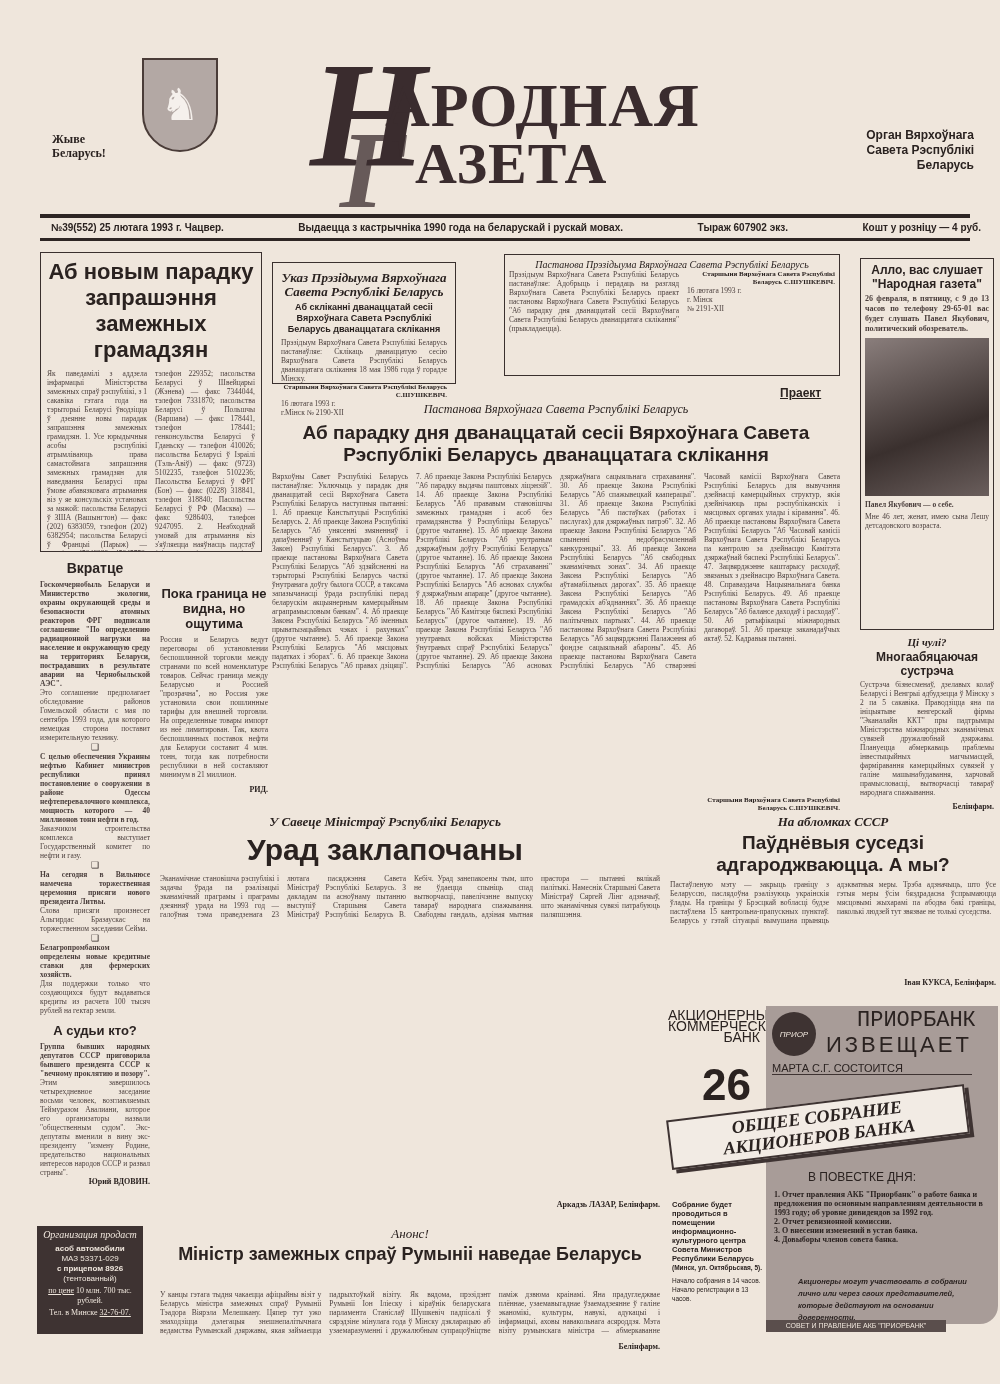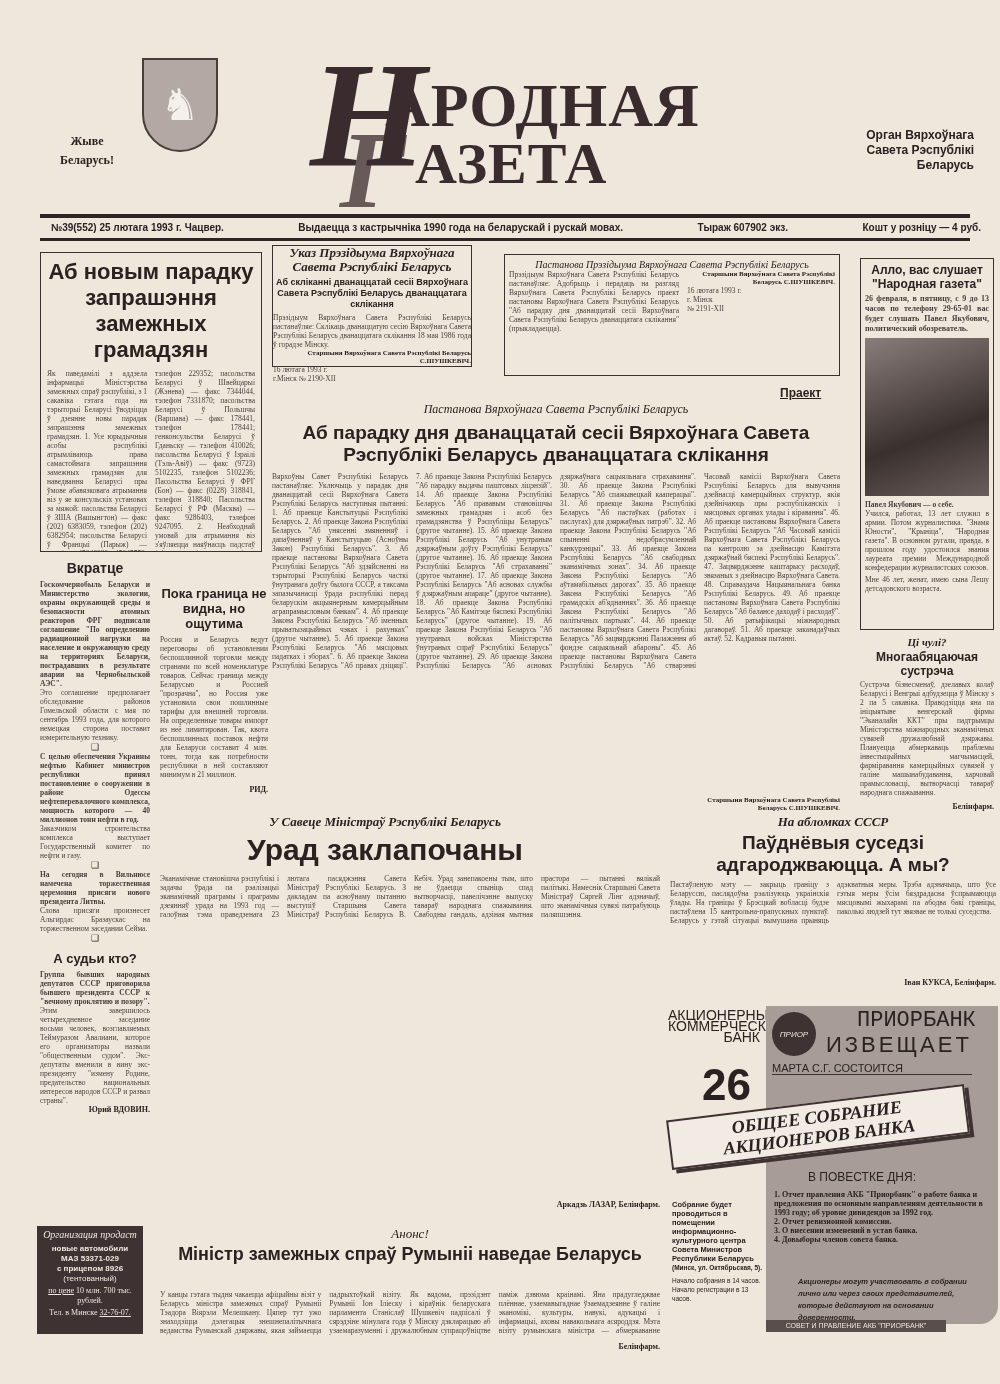--- a/index.html
+++ b/index.html
@@ -1,18 +1,18 @@
 <!DOCTYPE html>
 <html><head>
 <meta charset="utf-8">
 <style>
   * { box-sizing: border-box; margin: 0; padding: 0; }
   body { width: 1000px; height: 1384px; background: #efe6dc; color: #2a2220; font-family: "Liberation Serif", serif; position: relative; overflow: hidden; }
   .abs { position: absolute; }
-  .masthead-left { left: 52px; top: 132px; font-size: 12px; line-height: 19px; font-weight: bold; text-align: center; }
+  .masthead-left { left: 52px; top: 132px; font-size: 12px; line-height: 14px; font-weight: bold; }
   .crest { left: 142px; top: 58px; width: 76px; height: 94px; background: #b3a8a4; border: 2px solid #4a3c38; border-radius: 0 0 38px 38px; display:flex; align-items:center; justify-content:center; }
   .crest span { font-size: 44px; color: #f5f0ec; }
   .logo { left: 270px; top: 40px; width: 560px; height: 180px; }
   .logo .big1 { position:absolute; left: 40px; top: 0px; font-size: 150px; font-style: italic; font-weight: bold; color:#3a2c2e; font-family: "Liberation Serif", serif; line-height: 150px; }
   .logo .w1 { position:absolute; left: 115px; top: 30px; font-size: 62px; font-weight: bold; color:#3a2c2e; letter-spacing: 1px; font-family: "Liberation Serif", serif; }
   .logo .w2 { position:absolute; left: 145px; top: 90px; font-size: 58px; font-weight: bold; color:#3a2c2e; letter-spacing: 1px; font-family: "Liberation Serif", serif; }
   .masthead-right { right: 26px; top: 128px; font-size: 12px; line-height: 15px; font-weight: bold; text-align: right; font-family: "Liberation Sans", sans-serif; }
   .rule { left: 40px; width: 930px; height: 4px; background: #2e2624; }
   .infobar { top: 222px; left: 40px; width: 930px; font-size: 10px; font-weight: bold; font-family: "Liberation Sans", sans-serif; display:flex; justify-content:space-between;margin-left:11px; }
   .box { border: 1px solid #3a302e; }
@@ -51,21 +51,21 @@
   <span>Кошт у розніцу — 4 руб.</span>
 </div>
 <div class="abs rule" style="top:238px;height:3px;"></div>
 
 <div class="abs box" style="left:40px;top:252px;width:222px;height:300px;padding:6px;overflow:hidden;">
   <div class="sans-head" style="font-size:22px;line-height:26px;margin-bottom:6px;">Аб новым парадку запрашэння замежных грамадзян</div>
   <div class="body-txt cols2" style="height:210px;overflow:hidden;">Як паведамілі з аддзела інфармацыі Міністэрства замежных спраў рэспублікі, з 1 сакавіка гэтага года на тэрыторыі Беларусі ўводзіцца ў дзеянне новы парадак запрашэння замежных грамадзян. 1. Усе юрыдычныя асобы рэспублікі атрымліваюць права самастойнага запрашэння замежных грамадзян для наведвання Беларусі пры ўмове абавязковага атрымання віз у яе консульскіх установах за мяжой: пасольства Беларусі ў ЗША (Вашынгтон) — факс (202) 6383059, тэлефон (202) 6382954; пасольства Беларусі ў Францыі (Парыж) — тэлефон 45046282, 45045752; пасольства Беларусі ў Аўстрыі (Вена) — факс 2205687, тэлефон 229352; пасольства Беларусі ў Швейцарыі (Жэнева) — факс 7344044, тэлефон 7331870; пасольства Беларусі ў Польшчы (Варшава) — факс 178441, тэлефон 178441; генконсульства Беларусі ў Гданьску — тэлефон 410026; пасольства Беларусі ў Ізраілі (Тэль-Авіў) — факс (9723) 5102235, тэлефон 5102236; Пасольства Беларусі ў ФРГ (Бон) — факс (0228) 318841, тэлефон 318840; Пасольства Беларусі ў РФ (Масква) — факс 9286403, тэлефон 9247095. 2. Неабходнай умовай для атрымання віз з'яўляецца наяўнасць падстаў (пісьмо, факс, тэлефакс арганізацыі, што запрашае, паведамленне АВІР МУС аб прыватным запрашэнні, візавая падтрымка МЗС Беларусі, ваўчары рэспубліканскіх турыстычных арганізацый), якія прад'яўляюцца ў консульскай установе Рэспублікі Беларусь за мяжой. 3. У службовых запрашэннях павінны быць адлюстраваны наступныя даныя: прозвішча, імя запрашаемага замежнага грамадзяніна, мэта паездкі, тэрмін знаходжання на тэрыторыі Рэспублікі Беларусь, абавязак забяспечыць належныя ўмовы знаходжання ў Беларусі. 4. Калі ў краіне выезду замежнага грамадзяніна не адкрыта беларуская консульская ўстанова і запрашаемая асоба не мае магчымасці звярнуцца ў бліжэйшую консульскую ўстанову Беларусі, то ў такім выпадку замежны грамадзянін можа атрымаць візу для ўезду ў рэспубліку ў пасольстве Беларусі ў РФ (Масква), папярэдне звярнуўшыся ў консульскую ўстанову РФ за атрыманнем расійскай транзітнай візы. 5. У парадку выключэння візы для наведвання Рэспублікі Беларусь могуць быць выдадзены на КПП (Мінск-2, "Гродна", "Брэст") пры наяўнасці падстаў, указаных у п.2. 6. Арганізацыя, што запрашае, або асоба, якая накіравала запрашэнне замежнаму грамадзяніну, нясе адказнасць па пытаннях, звязаных з яго знаходжаннем на тэрыторыі Рэспублікі Беларусь, у адпаведнасці з дзеючым рэспубліканскім заканадаўствам.</div>
 
 </div>
 
-<div class="abs box" style="left:272px;top:245px;width:200px;height:122px;padding:0;">
+<div class="abs box" style="left:272px;top:262px;width:184px;height:122px;padding:8px;">
   <div class="ital" style="font-size:13px;line-height:14px;font-weight:bold;">Указ Прэзідыума Вярхоўнага Савета Рэспублікі Беларусь</div>
   <div class="sans-head" style="font-size:9px;line-height:11px;margin:3px 0;">Аб скліканні дванаццатай сесіі Вярхоўнага Савета Рэспублікі Беларусь дванаццатага склікання</div>
   <div class="body-txt">Прэзідыум Вярхоўнага Савета Рэспублікі Беларусь пастанаўляе: Склікаць дванаццатую сесію Вярхоўнага Савета Рэспублікі Беларусь дванаццатага склікання 18 мая 1986 года ў горадзе Мінску.</div>
   <div class="sig" style="font-size:7px;">Старшыня Вярхоўнага Савета Рэспублікі Беларусь С.ШУШКЕВІЧ.</div>
   <div class="body-txt">16 лютага 1993 г.</div>
   <div class="body-txt">г.Мінск № 2190-XII</div>
 </div>
 
 <div class="abs box" style="left:504px;top:254px;width:336px;height:122px;padding:4px;overflow:hidden;">
   <div class="ital" style="font-size:10px;">Пастанова Прэзідыума Вярхоўнага Савета Рэспублікі Беларусь</div>
@@ -84,21 +84,20 @@
 <div class="abs ital" style="left:272px;top:402px;width:568px;font-size:12px;font-weight:normal;">Пастанова Вярхоўнага Савета Рэспублікі Беларусь</div>
 <div class="abs sans-head" style="left:272px;top:422px;width:568px;font-size:19px;line-height:22px;">Аб парадку дня дванаццатай сесіі Вярхоўнага Савета Рэспублікі Беларусь дванаццатага склікання</div>
 <div class="abs body-txt cols4" style="left:272px;top:472px;width:568px;height:330px;overflow:hidden;">Вярхоўны Савет Рэспублікі Беларусь пастанаўляе: Уключыць у парадак дня дванаццатай сесіі Вярхоўнага Савета Рэспублікі Беларусь наступныя пытанні: 1. Аб праекце Канстытуцыі Рэспублікі Беларусь. 2. Аб праекце Закона Рэспублікі Беларусь "Аб унясенні змяненняў і дапаўненняў у Канстытуцыю (Асноўны Закон) Рэспублікі Беларусь". 3. Аб праекце пастановы Вярхоўнага Савета Рэспублікі Беларусь "Аб здзяйсненні на тэрыторыі Рэспублікі Беларусь часткі ўнутранага доўгу былога СССР, а таксама запазычанасці ўрада рэспублікі перад беларускім акцыянерным камерцыйным аграпрамысловым банкам". 4. Аб праекце Закона Рэспублікі Беларусь "Аб іменных прыватызацыйных чэках і рахунках" (другое чытанне). 5. Аб праекце Закона Рэспублікі Беларусь "Аб мясцовых падатках і зборах". 6. Аб праекце Закона Рэспублікі Беларусь "Аб правах дзіцяці". 7. Аб праекце Закона Рэспублікі Беларусь "Аб парадку выдачы паштовых ліцэнзій". 14. Аб праекце Закона Рэспублікі Беларусь "Аб прававым становішчы замежных грамадзян і асоб без грамадзянства ў Рэспубліцы Беларусь" (другое чытанне). 15. Аб праекце Закона Рэспублікі Беларусь "Аб унутраным дзяржаўным доўгу Рэспублікі Беларусь" (другое чытанне). 16. Аб праекце Закона Рэспублікі Беларусь "Аб страхаванні" (другое чытанне). 17. Аб праекце Закона Рэспублікі Беларусь "Аб асновах службы ў дзяржаўным апараце" (другое чытанне). 18. Аб праекце Закона Рэспублікі Беларусь "Аб Камітэце бяспекі Рэспублікі Беларусь" (другое чытанне). 19. Аб праекце Закона Рэспублікі Беларусь "Аб унутраных войсках Міністэрства ўнутраных спраў Рэспублікі Беларусь" (другое чытанне). 29. Аб праекце Закона Рэспублікі Беларусь "Аб асновах дзяржаўнага сацыяльнага страхавання". 30. Аб праекце Закона Рэспублікі Беларусь "Аб спажывецкай кааперацыі". 31. Аб праекце Закона Рэспублікі Беларусь "Аб пастаўках (работах і паслугах) для дзяржаўных патрэб". 32. Аб праекце Закона Рэспублікі Беларусь "Аб спыненні недобрасумленнай канкурэнцыі". 33. Аб праекце Закона Рэспублікі Беларусь "Аб свабодных эканамічных зонах". 34. Аб праекце Закона Рэспублікі Беларусь "Аб аўтамабільных дарогах". 35. Аб праекце Закона Рэспублікі Беларусь "Аб грамадскіх аб'яднаннях". 36. Аб праекце Закона Рэспублікі Беларусь "Аб палітычных партыях". 44. Аб праекце пастановы Вярхоўнага Савета Рэспублікі Беларусь "Аб зацвярджэнні Палажэння аб фондзе сацыяльнай абароны". 45. Аб праекце пастановы Вярхоўнага Савета Рэспублікі Беларусь "Аб стварэнні Часовай камісіі Вярхоўнага Савета Рэспублікі Беларусь для вывучэння дзейнасці камерцыйных структур, якія дзейнічаюць пры рэспубліканскіх і мясцовых органах улады і кіравання". 46. Аб праекце пастановы Вярхоўнага Савета Рэспублікі Беларусь "Аб Часовай камісіі Вярхоўнага Савета Рэспублікі Беларусь па кантролю за дзейнасцю Камітэта дзяржаўнай бяспекі Рэспублікі Беларусь". 47. Зацвярджэнне каштарысу расходаў, звязаных з дзейнасцю Вярхоўнага Савета. 48. Справаздача Нацыянальнага банка Рэспублікі Беларусь. 49. Аб праекце пастановы Вярхоўнага Савета Рэспублікі Беларусь "Аб балансе даходаў і расходаў". 50. Аб ратыфікацыі міжнародных дагавораў. 51. Аб праекце заканадаўчых актаў. 52. Кадравыя пытанні.</div>
 <div class="abs sig" style="left:700px;top:796px;width:140px;font-size:7px;">Старшыня Вярхоўнага Савета Рэспублікі Беларусь С.ШУШКЕВІЧ.</div>
 
 <div class="abs box" style="left:860px;top:258px;width:134px;height:372px;padding:4px;overflow:hidden;">
   <div class="sans-head" style="font-size:12px;line-height:14px;">Алло, вас слушает "Народная газета"</div>
   <div class="body-txt" style="font-size:8px;line-height:10px;font-weight:bold;margin:3px 0;">26 февраля, в пятницу, с 9 до 13 часов по телефону 29-65-01 вас будет слушать Павел Якубович, политический обозреватель.</div>
   <div class="photo" style="height:158px;margin:4px 0;"></div>
   <div class="body-txt" style="font-weight:bold;">Павел Якубович — о себе.</div>
-  <div class="body-txt">Учился, работал, 13 лет служил в армии. Потом журналистика. "Знамя Юности", "Крыніца", "Народная газета". В основном ругали, правда, в прошлом году удостоился звания лауреата премии Международной конфедерации журналистских союзов.</div>
   <div class="body-txt" style="margin-top:3px;">Мне 46 лет, женат, имею сына Лешу детсадовского возраста.</div>
 </div>
 
 <div class="abs" style="left:860px;top:636px;width:134px;">
   <div class="ital" style="font-size:11px;font-weight:bold;">Ці чулі?</div>
   <div class="sans-head" style="font-size:12px;line-height:14px;margin:2px 0;">Многаабяцаючая сустрэча</div>
   <div class="body-txt" style="height:122px;overflow:hidden;">Сустрэча бізнесменаў, дзелавых колаў Беларусі і Венгрыі адбудзецца ў Мінску з 2 па 5 сакавіка. Праводзіцца яна па ініцыятыве венгерскай фірмы "Эканалайн ККТ" пры падтрымцы Міністэрства міжнародных эканамічных сувязей дружалюбнай дзяржавы. Плануецца абмеркаваць праблемы інвестыцыйных магчымасцей, фарміравання камерцыйных сувязей у галіне машынабудавання, харчовай прамысловасці, вытворчасці тавараў народнага спажывання.</div>
   <div class="sig">Белінфарм.</div>
 </div>
 
@@ -112,30 +111,34 @@
   <div>
     <div class="body-txt" style="font-weight:bold;">С целью обеспечения Украины нефтью Кабинет министров республики принял постановление о сооружении в районе Одессы нефтеперевалочного комплекса, мощность которого — 40 миллионов тонн нефти в год.</div>
     <div class="body-txt">Заказчиком строительства комплекса выступает Государственный комитет по нефти и газу.</div>
   </div>
   <div class="bullet">❑</div>
   <div>
     <div class="body-txt" style="font-weight:bold;">На сегодня в Вильнюсе намечена торжественная церемония присяги нового президента Литвы.</div>
     <div class="body-txt">Слова присяги произнесет Альгирдас Бразаускас на торжественном заседании Сейма.</div>
   </div>
   <div class="bullet">❑</div>
+  <div>
+    <div class="body-txt" style="font-weight:bold;">Белагропромбанком определены новые кредитные ставки для фермерских хозяйств.</div>
+    <div class="body-txt">Для поддержки только что создающихся будут выдаваться кредиты из расчета 100 тысяч рублей на гектар земли.</div>
+  </div>
   <div class="sans-head" style="font-size:13px;margin:8px 0 4px;">А судьи кто?</div>
   <div class="body-txt" style="font-weight:bold;">Группа бывших народных депутатов СССР приговорила бывшего президента СССР к "вечному проклятию и позору".</div>
   <div class="body-txt">Этим завершилось четырехдневное заседание восьми человек, возглавляемых Теймуразом Авалиани, которое его организаторы назвали "общественным судом". Экс-депутаты вменили в вину экс-президенту "измену Родине, предательство национальных интересов народов СССР и развал страны".</div>
   <div class="sig">Юрий ВДОВИН.</div>
 </div>
 
 <div class="abs ad-dark" style="left:37px;top:1226px;width:106px;height:108px;padding:4px;font-size:8px;line-height:10px;">
   <div style="font-family:'Liberation Serif',serif;font-style:italic;font-size:10px;line-height:10px;">Организация продаст</div>
-  <div style="margin-top:4px;font-weight:bold;">новые автомобили</div>
-  <div style="font-weight:bold;">МАЗ 53371-029</div>
+  <div style="margin-top:4px;font-weight:bold;">асоб автомобили</div>
+  <div style="font-weight:normal;">МАЗ 53371-029</div>
   <div style="font-weight:bold;">с прицепом 8926</div>
   <div>(тентованный)</div>
   <div style="margin-top:2px;font-family:'Liberation Serif',serif;"><span style="text-decoration:underline;">по цене</span> <span>10 млн. 700 тыс. рублей.</span></div>
   <div style="margin-top:2px;font-family:'Liberation Serif',serif;"><span>Тел. в Минске</span> <span style="text-decoration:underline;">32-76-07.</span></div>
 </div>
 
 <div class="abs" style="left:160px;top:586px;width:108px;height:220px;overflow:hidden;">
   <div class="sans-head" style="font-size:13px;line-height:15px;margin-bottom:4px;">Пока граница не видна, но ощутима</div>
   <div class="body-txt" style="height:150px;overflow:hidden;">Россия и Беларусь ведут переговоры об установлении беспошлинной торговли между странами по всей номенклатуре товаров. Сейчас граница между Беларусью и Россией "прозрачна", но Россия уже установила свои пошлинные тарифы для внешней торговли. На определенные товары импорт из неё лимитирован. Так, квота беспошлинных поставок нефти для Беларуси составит 4 млн. тонн, тогда как потребности республики в ней составляют минимум в 21 миллион.</div>
   <div class="sig">РИД.</div>

